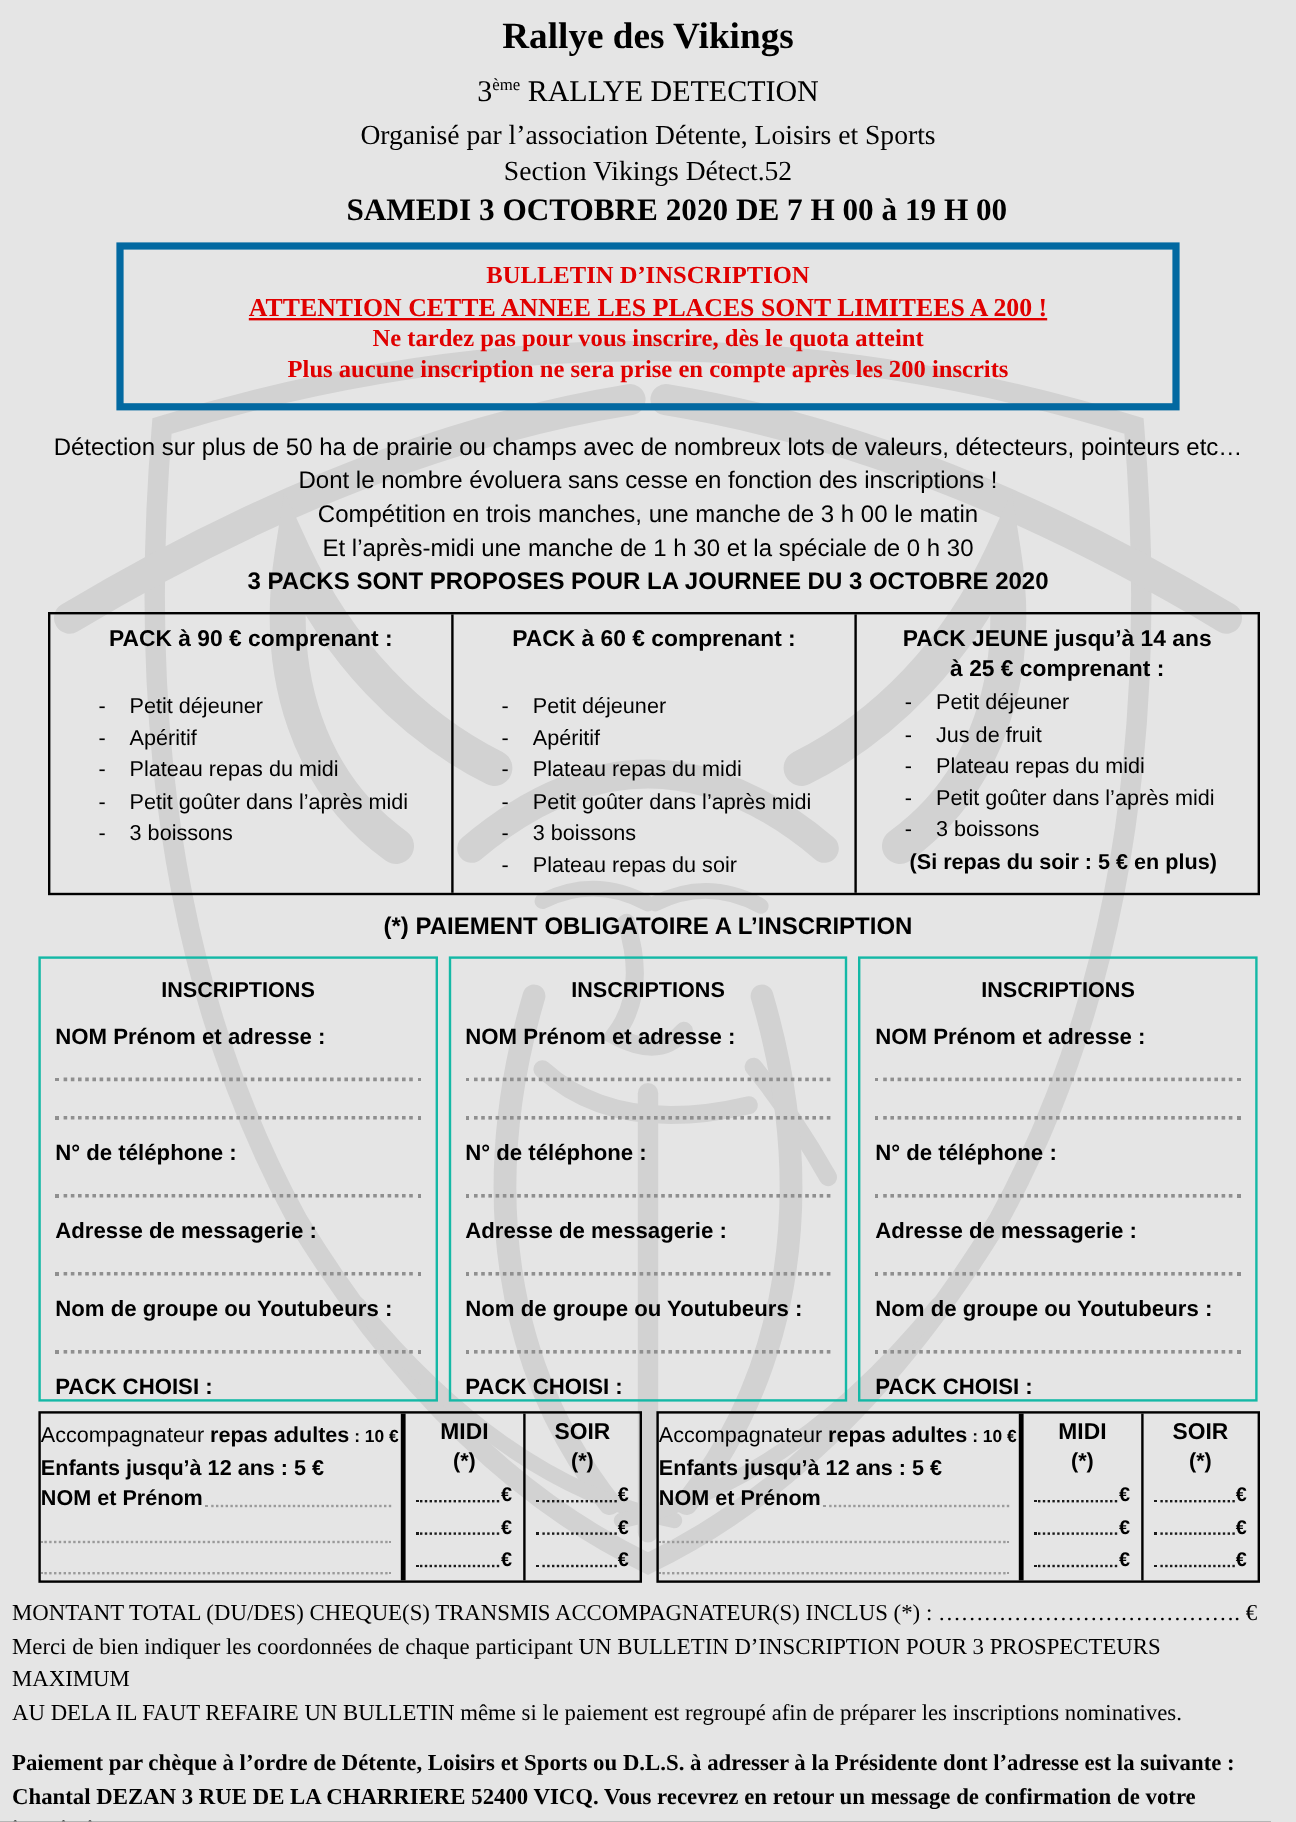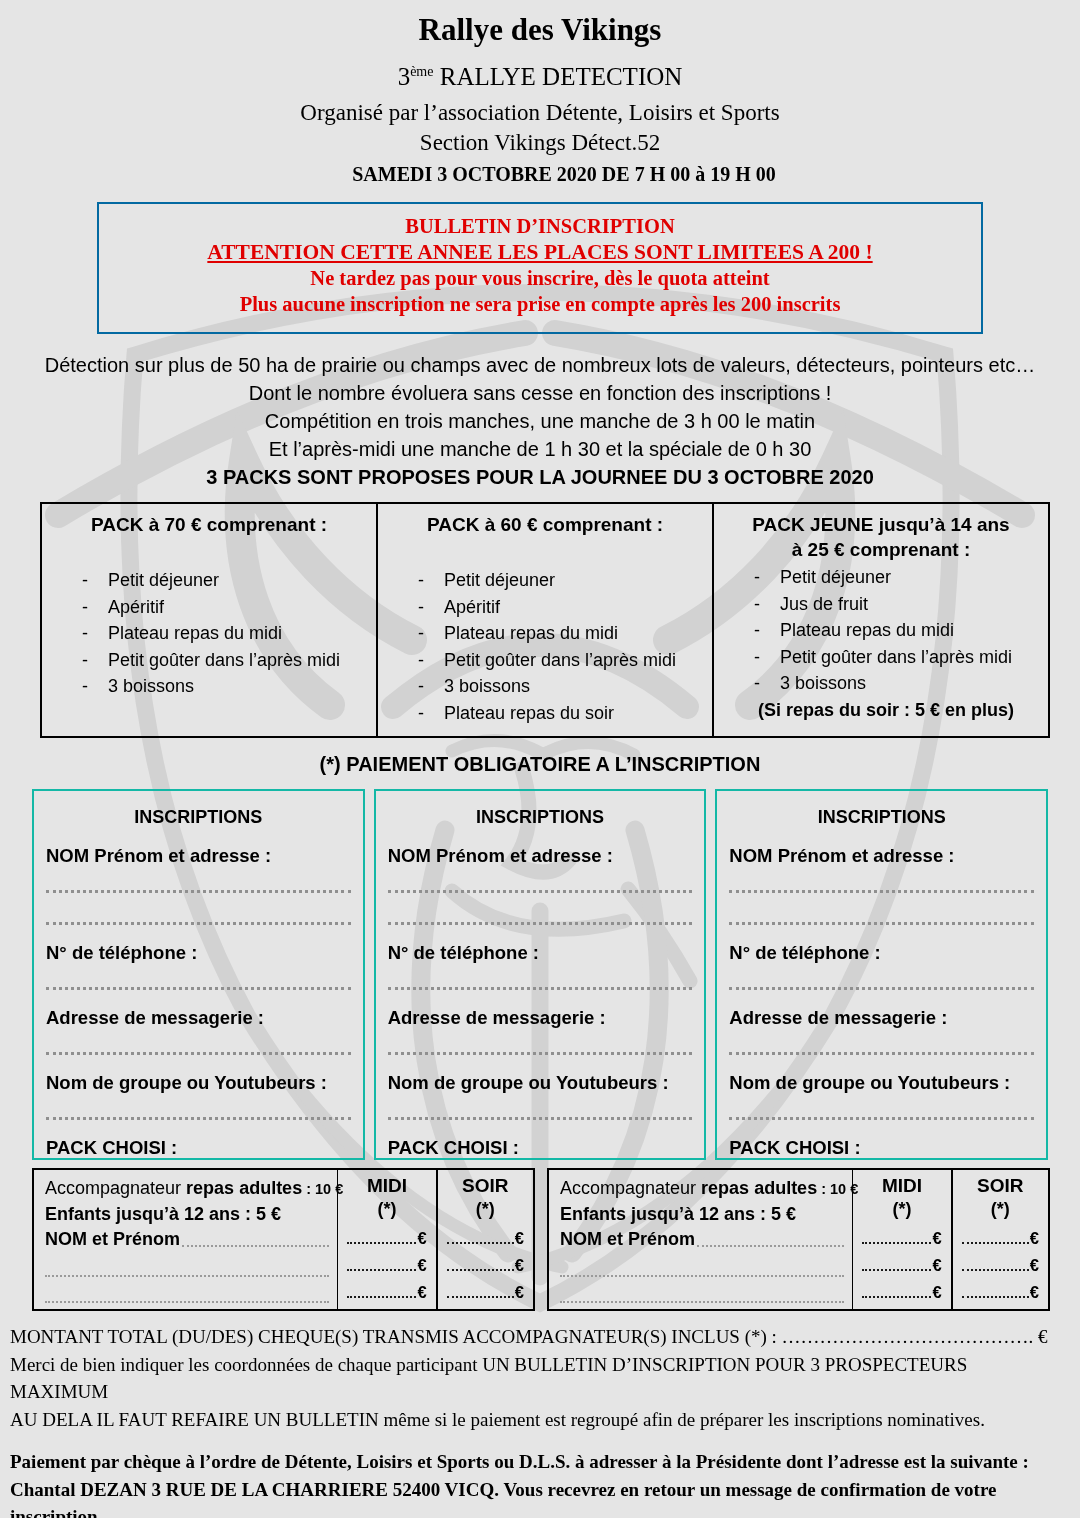--- a/index.html
+++ b/index.html
@@ -12,25 +12,25 @@
   .content { position:relative; z-index:1; }
   .watermark { position:absolute; left:0; top:185px; width:1080px; height:1160px; z-index:0; pointer-events:none; }
 
   
   .hdr { text-align:center; padding-top:10px; font-family:"Liberation Serif", serif; }
   .hdr-title   { font-size:31px; font-weight:bold; line-height:40px; }
   .hdr-sub     { font-size:25px; line-height:43px; }
   .hdr-sub sup { font-size:14px; }
   .hdr-line3   { font-size:23px; line-height:30px; }
   .hdr-line4   { font-size:23px; line-height:30px; }
-  .hdr-date    { font-size:20px; font-weight:bold; line-height:33px;padding-left:48px; }
+  .hdr-date    { font-size:26px; font-weight:bold; line-height:33px;padding-left:48px; }
 
   
   .notice {
-    margin:11px 97px 0 97px; border:2px solid #0369a1; text-align:center;
+    margin:11px 97px 0 97px; border:6px solid #0369a1; text-align:center;
     font-family:"Liberation Serif", serif; font-weight:bold;
     padding:9px 6px 15px 6px;
   }
   .notice div { line-height:26px; font-size:20.5px; }
   .notice .u  { text-decoration:underline; font-size:21.5px; }
 
   
   .descr { margin-top:17px; text-align:center; }
   .descr div { font-size:20px; line-height:28px; }
   .descr .b  { font-weight:bold; }
@@ -56,21 +56,21 @@
   .insc-box { flex:1; border:2px solid #14b8a6; height:371px; padding:12px 12px 0 12px; overflow:hidden; }
   .insc-title { text-align:center; font-weight:bold; font-size:18px; margin:4px 0 14px 0; }
   .insc-label { font-weight:bold; font-size:18.5px; line-height:22px; margin-top:17px; }
   .dline { border-bottom:3px dotted #8f8f8f; height:1px; }
   .insc-box .dline { margin-top:23px; }
   .insc-box .dline.gap2 { margin-top:29px; }
 
   
   .comp-row { display:flex; gap:12px; margin:8px 30px 0 32px; }
   .comp-table { flex:1; display:flex; border:2px solid #000; height:143px; }
-  .comp-main { width:61%; padding:6px 8px 0 11px; border-right:1px solid #000000; }
+  .comp-main { width:61%; padding:6px 8px 0 0; border-right:4px solid #000000; }
   .comp-col  { width:19.5%; padding:4px 9px 0 9px; text-align:center; }
   .comp-col + .comp-col { border-left:2px solid #000; }
   .comp-line1 { font-size:18px; line-height:25px; white-space:nowrap; }
   .comp-line1 .bld { font-weight:bold; }
   .comp-line1 .sm  { font-weight:bold; font-size:14.5px; }
   .comp-line2 { font-weight:bold; font-size:18px; line-height:25px; }
   .comp-line3 { display:flex; align-items:flex-end; font-weight:bold; font-size:18px; line-height:24px; }
   .comp-line3 .leader { flex:1; border-bottom:2.5px dotted #9a9a9a; margin:0 0 4px 2px; }
   .comp-main .dline { margin-top:24px; border-bottom:2.5px dotted #9a9a9a; }
   .comp-head { font-weight:bold; font-size:19px; line-height:24px; }
@@ -127,21 +127,21 @@
     <div class="descr">
       <div>Détection sur plus de 50 ha de prairie ou champs avec de nombreux lots de valeurs, détecteurs, pointeurs etc…</div>
       <div>Dont le nombre évoluera sans cesse en fonction des inscriptions !</div>
       <div>Compétition en trois manches, une manche de 3 h 00 le matin</div>
       <div>Et l’après-midi une manche de 1 h 30 et la spéciale de 0 h 30</div>
       <div class="b">3 PACKS SONT PROPOSES POUR LA JOURNEE DU 3 OCTOBRE 2020</div>
     </div>
 
     <div class="packs">
       <div class="pack-col">
-        <div class="pack-header">PACK à 70 € comprenant :</div>
+        <div class="pack-header">PACK à 90 € comprenant :</div>
         <ul class="pack-list">
           <li>Petit déjeuner</li>
           <li>Apéritif</li>
           <li>Plateau repas du midi</li>
           <li>Petit goûter dans l’après midi</li>
           <li>3 boissons</li>
         </ul>
       </div>
       <div class="pack-col">
         <div class="pack-header">PACK à 60 € comprenant :</div>

